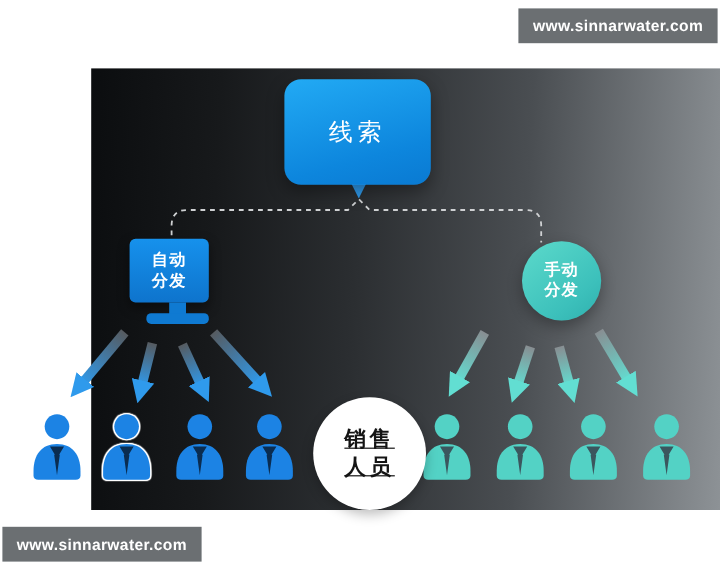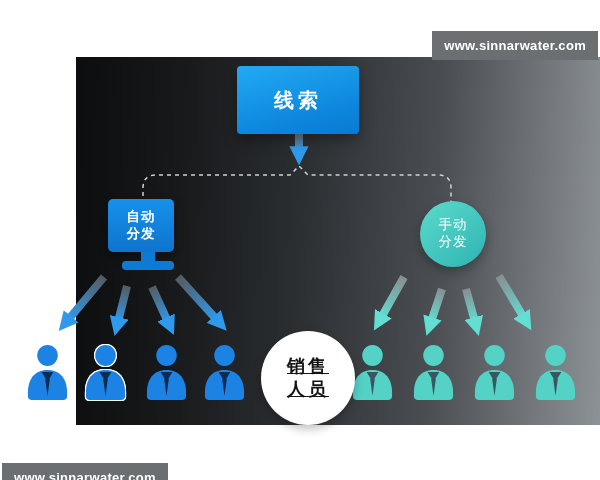--- a/index.html
+++ b/index.html
@@ -16,21 +16,20 @@
   .site-tag {
     position:absolute;
     background:#6b6f72;
     color:#ffffff;
     font-size:13px;
     font-weight:bold;
     letter-spacing:.3px;
     padding:7px 12px 7px 12px;
     z-index:6;
     white-space:nowrap;
-    margin-top:24px;
   }
   .site-tag.top    { top:7px;  right:2px; }
   .site-tag.bottom { top:439px; left:2px; }
 
   
   .board {
     position:absolute;
     left:76px; top:57px;
     width:524px; height:368px;
     background:linear-gradient(93deg,
@@ -44,24 +43,24 @@
     position:absolute; left:0; top:0;
     width:600px; height:480px;
     z-index:1;
     pointer-events:none;
   }
 
   
   .node { position:absolute; z-index:2; display:flex; align-items:center; justify-content:center; text-align:center; }
 
   .node-root {
-    left:237px; top:66px; width:122px; height:68px;
-    border-radius:4px;
+    left:237px; top:66px; width:122px; height:88px;
+    border-radius:14px;
     background:linear-gradient(165deg, #22aaf4 0%, #0d86dd 70%, #0a7ad2 100%);
-    color:#ffffff; font-size:20px; font-weight:bold; letter-spacing:4px;
+    color:#ffffff; font-size:20px; font-weight:normal; letter-spacing:4px;
     box-shadow:0 6px 14px rgba(0,0,0,.35);
   }
 
   .monitor-screen {
     left:108px; top:199px; width:66px; height:53px;
     border-radius:5px;
     background:linear-gradient(180deg, #1691ec 0%, #0e74cd 100%);
     color:#ffffff; font-size:13.5px; font-weight:bold; line-height:1.2;
     white-space:pre-line; letter-spacing:1px;
     box-shadow:0 4px 10px rgba(0,0,0,.4);
@@ -69,24 +68,24 @@
   .monitor-neck {
     position:absolute; left:141px; top:252px; width:14px; height:11px;
     background:#0f7ad2; z-index:2;
   }
   .monitor-base {
     position:absolute; left:122px; top:261px; width:52px; height:9px;
     border-radius:4px; background:#0f7ad2; z-index:2;
   }
 
   .node-manual {
-    left:420px; top:201px; width:66px; height:66px;
+    left:435px; top:201px; width:66px; height:66px;
     border-radius:50%;
     background:linear-gradient(140deg, #5cdacb 0%, #3cc0bb 70%, #2fb0ae 100%);
-    color:#ffffff; font-size:13.5px; font-weight:normal; line-height:1.25;
+    color:#ffffff; font-size:13.5px; font-weight:bold; line-height:1.25;
     white-space:pre-line; letter-spacing:1px;
     box-shadow:0 5px 12px rgba(0,0,0,.3);
   }
 
   .node-sales {
     left:261px; top:331px; width:94px; height:94px;
     border-radius:50%;
     background:#ffffff;
     color:#141414; font-size:18px; font-weight:bold; line-height:1.3;
     white-space:pre-line; letter-spacing:3px;

